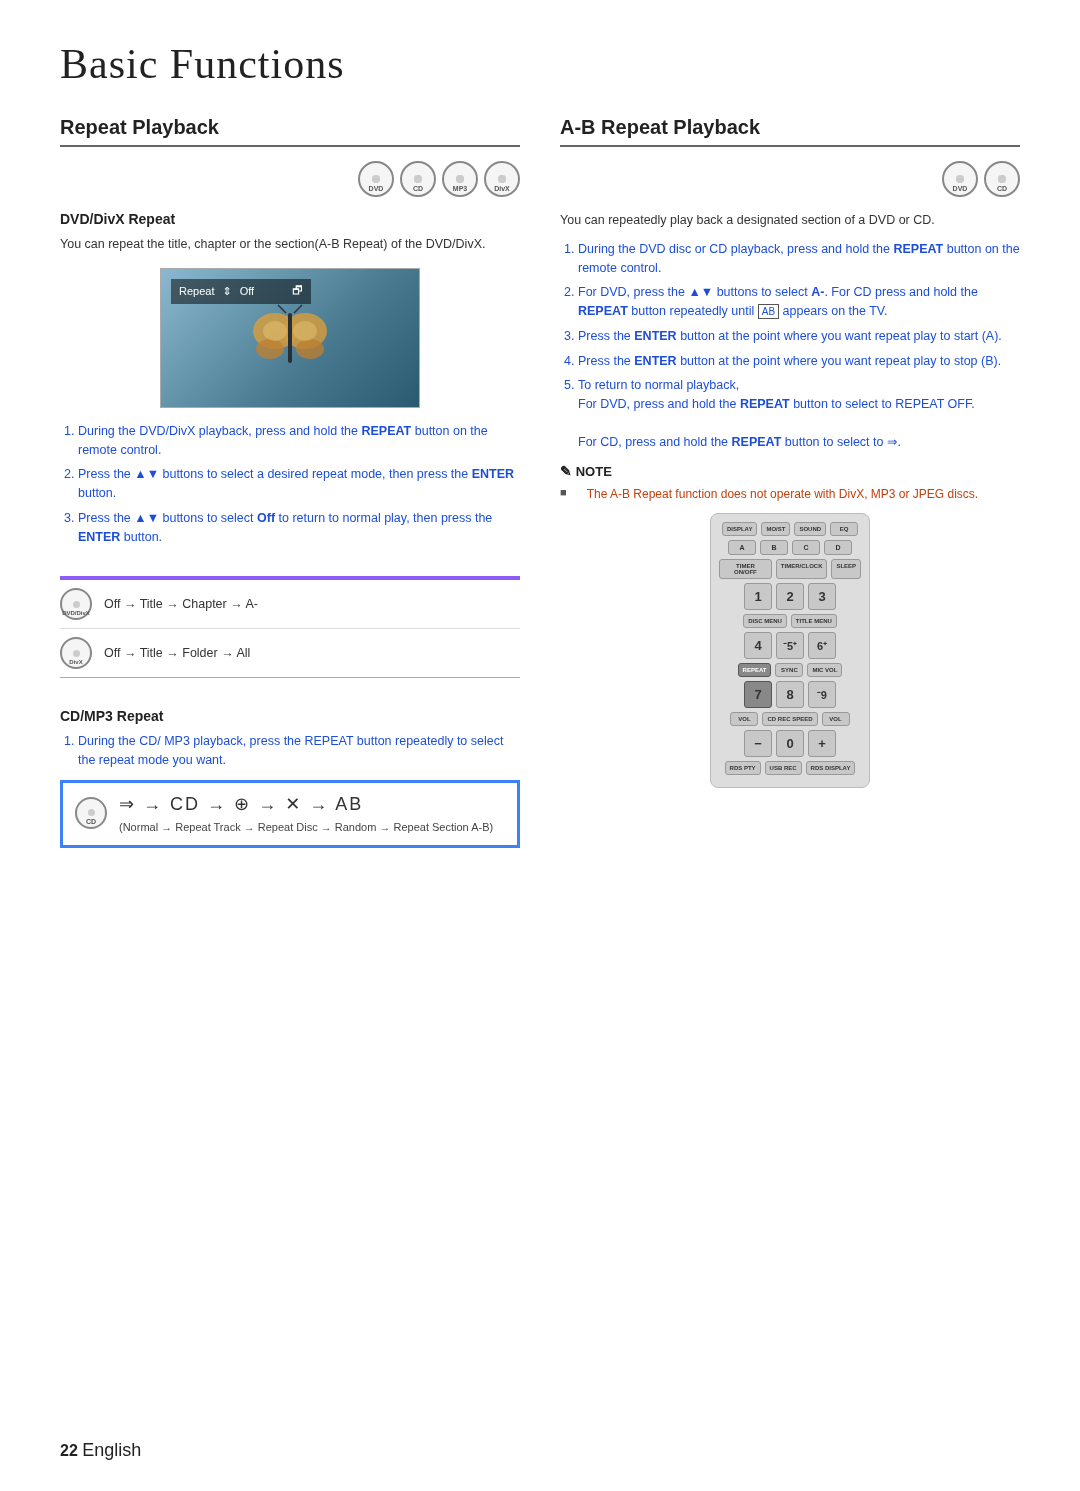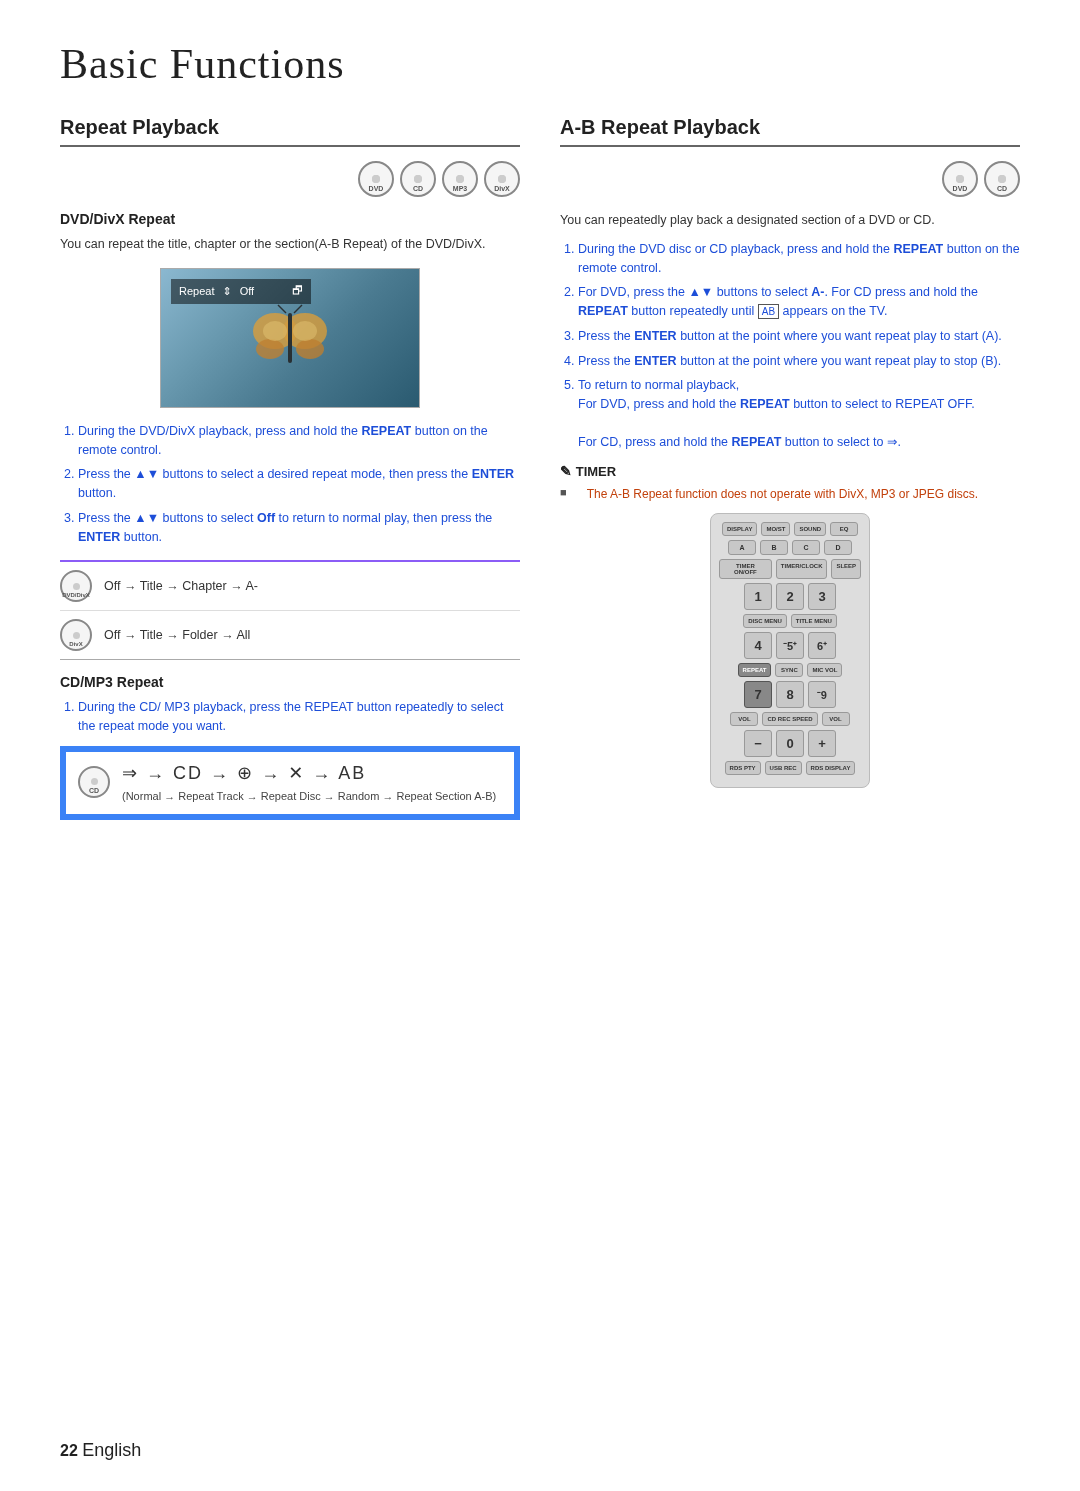--- a/index.html
+++ b/index.html
@@ -124,23 +124,23 @@
       margin-bottom: 10px;
     }
     ol li {
       font-size: 12.5px;
       line-height: 1.5;
       margin-bottom: 6px;
       color: #1d4ed8;
     }
     .bold { font-weight: bold; }
     .repeat-table {
-      border-top: 2px solid #8b5cf6;
+      border-top: 4px solid #8b5cf6;
       border-bottom: 1px solid #aaa;
-      margin: 14px 0;
+      margin: 30px 0;
       width: 100%;
     }
     .repeat-row {
       display: flex;
       align-items: center;
       gap: 12px;
       padding: 8px 0;
       border-bottom: 1px solid #ddd;
     }
     .repeat-row:last-child {
@@ -252,21 +252,21 @@
     }
     .symbol-small {
       font-size: 11px;
       color: #444;
       line-height: 1.4;
     }
     .cd-mp3-block {
       margin-top: 14px;
     }
     .seq-block {
-      border: 6px solid #3b82f6;
+      border: 3px solid #3b82f6;
       padding: 10px 12px;
       margin: 8px 0;
       display: flex;
       align-items: flex-start;
       gap: 12px;
     }
     .bullet-item {
       display: flex;
       gap: 4px;
       margin-bottom: 4px;
@@ -395,21 +395,21 @@
       <li>During the DVD disc or CD playback, press and hold the <span class="bold">REPEAT</span> button on the remote control.</li>
       <li>For DVD, press the ▲▼ buttons to select <span class="bold">A-</span>. For CD press and hold the <span class="bold">REPEAT</span> button repeatedly until <span style="border:1px solid #555;font-size:10px;padding:1px 3px;">AB</span> appears on the TV.</li>
       <li>Press the <span class="bold">ENTER</span> button at the point where you want repeat play to start (A).</li>
       <li>Press the <span class="bold">ENTER</span> button at the point where you want repeat play to stop (B).</li>
       <li>To return to normal playback,<br>For DVD, press and hold the <span class="bold">REPEAT</span> button to select to REPEAT OFF.<br><br>For CD, press and hold the <span class="bold">REPEAT</span> button to select to ⇒.</li>
     </ol>
 
     <div class="note-section">
       <div class="note-title">
         <span class="note-icon">✎</span>
-        <span>TIMER</span>
+        <span>NOTE</span>
       </div>
       <div class="bullet-item">
         <span class="bullet-sym">■</span>
         <span class="note-text">The A-B Repeat function does not operate with DivX, MP3 or JPEG discs.</span>
       </div>
     </div>
 
     <div class="remote-container">
       <div class="remote-row">
         <div class="remote-btn small-label">DISPLAY</div>

